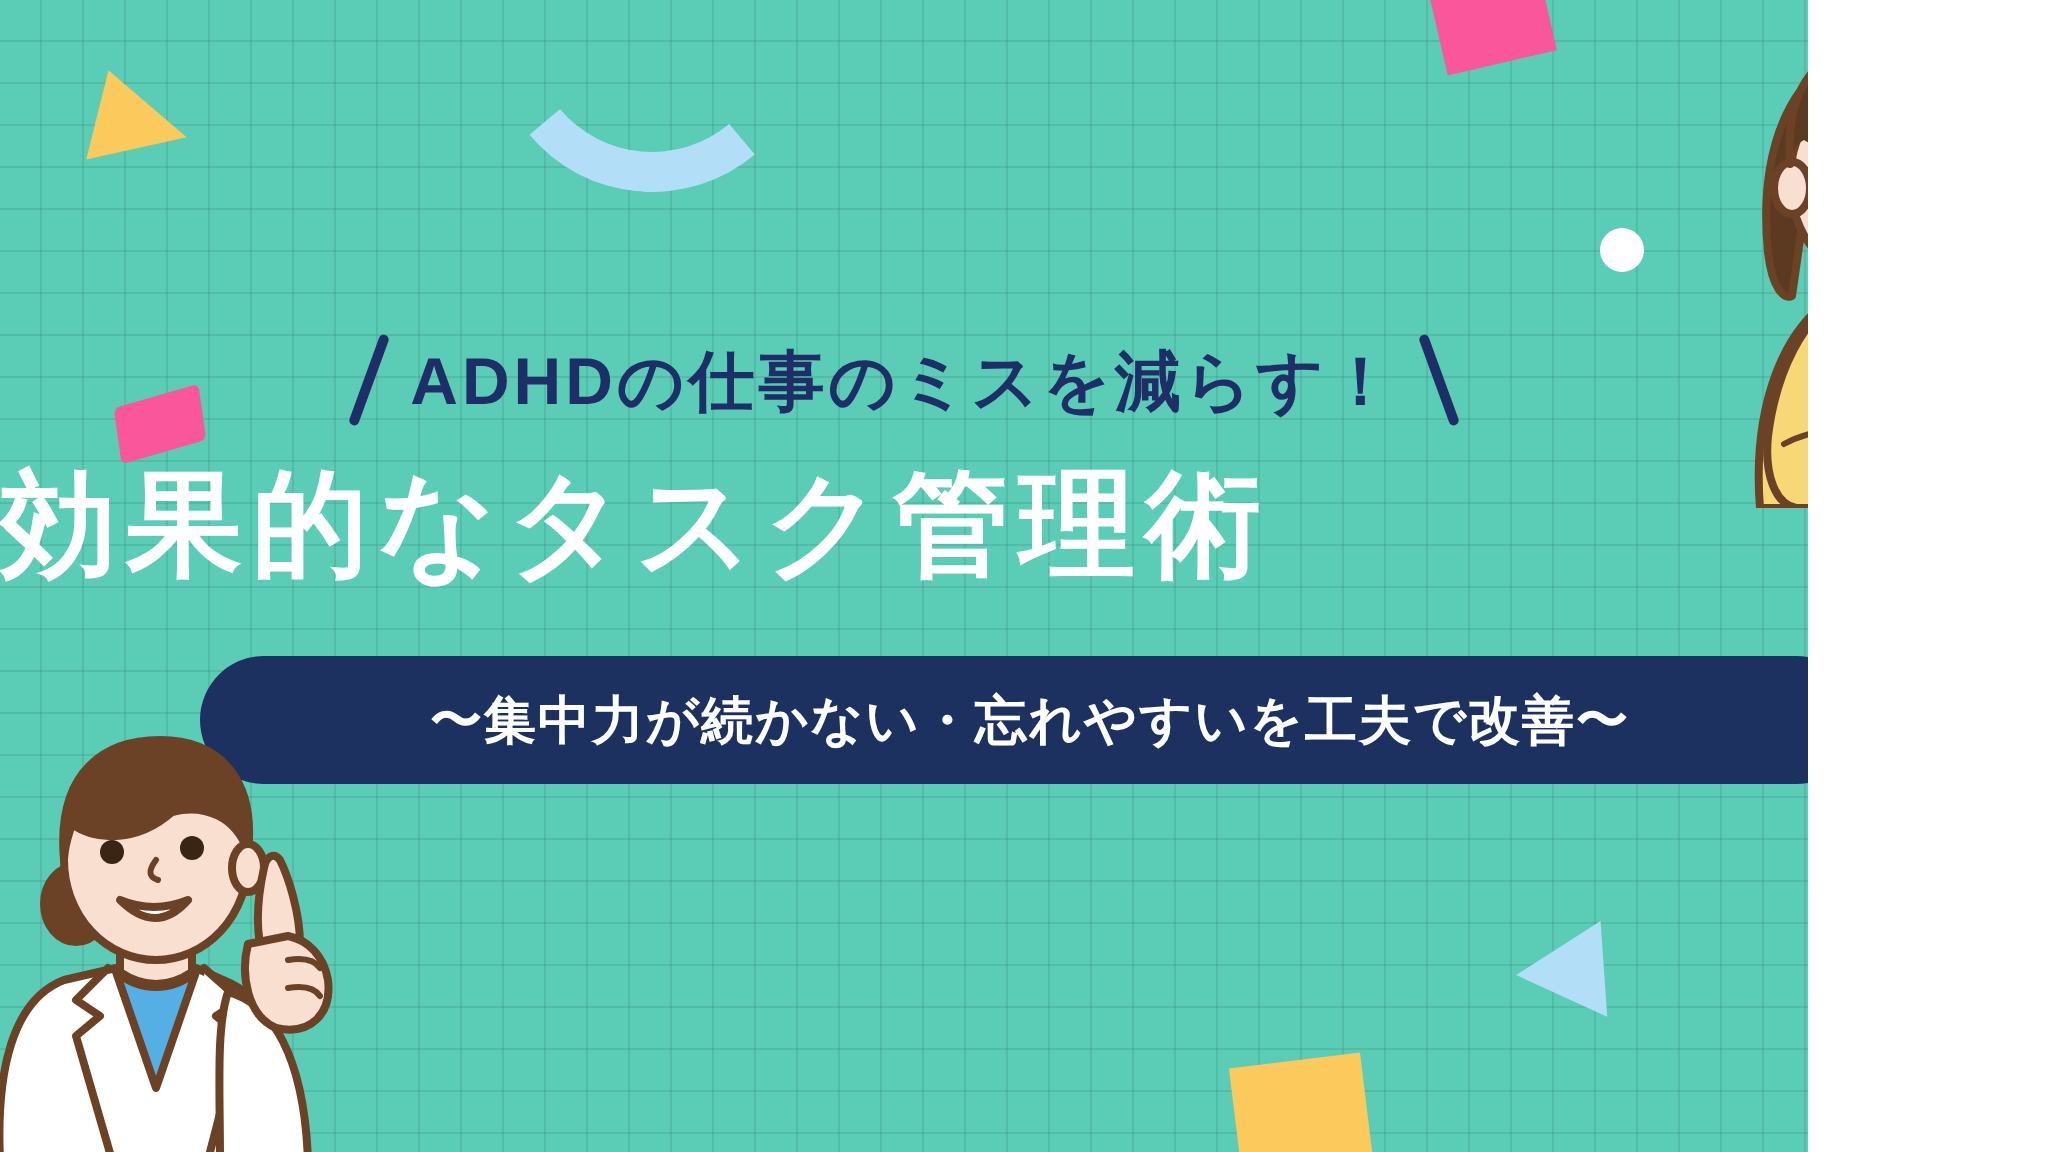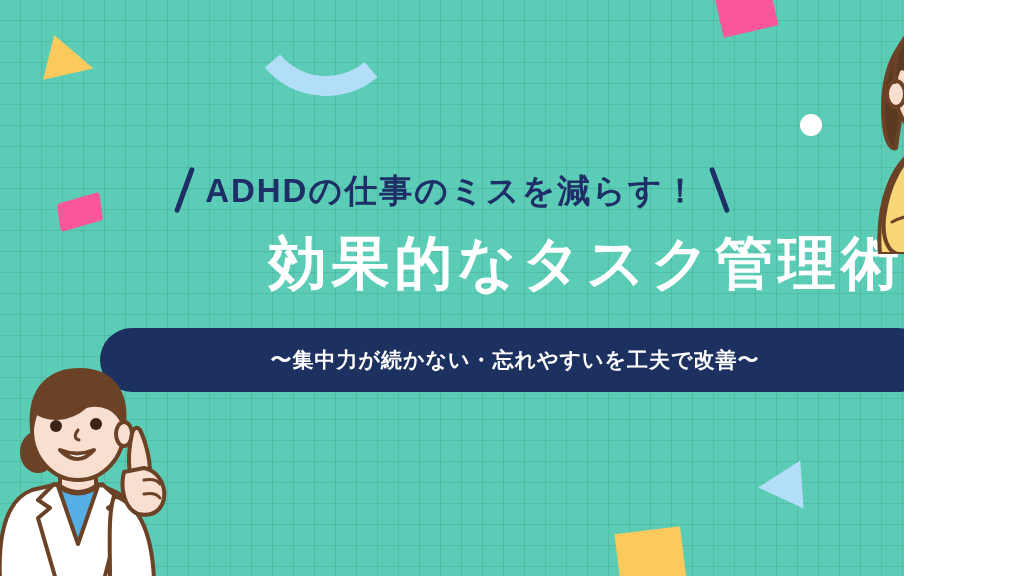--- a/index.html
+++ b/index.html
@@ -105,40 +105,40 @@
     font-weight:bold;
     color:#1E2E66;
     letter-spacing:2px;
     white-space:nowrap;
     line-height:1;
   }
 
   .main-title{
     position:absolute;
     left:0;right:0;top:228px;
-    text-align:right;
+    text-align:left;
     font-size:58px;
     font-weight:bold;
     color:#FFFFFF;
     letter-spacing:5px;
     white-space:nowrap;
     line-height:1.2;
   }
 
   
   .sub-banner{
     position:absolute;
     left:100px;top:328px;
     width:830px;height:64px;
     background:#1D3160;
     border-radius:34px;
     display:flex;align-items:center;justify-content:center;
   }
   .sub-banner-text{
-    font-size:21px;
+    font-size:26px;
     font-weight:bold;
     color:#FFFFFF;
     letter-spacing:1px;
     white-space:nowrap;
   }
 
   
   .char{position:absolute;}
   .char-woman{left:858px;top:8px;width:166px;height:246px;}
   .char-doctor{left:-6px;top:368px;width:186px;height:212px;}

